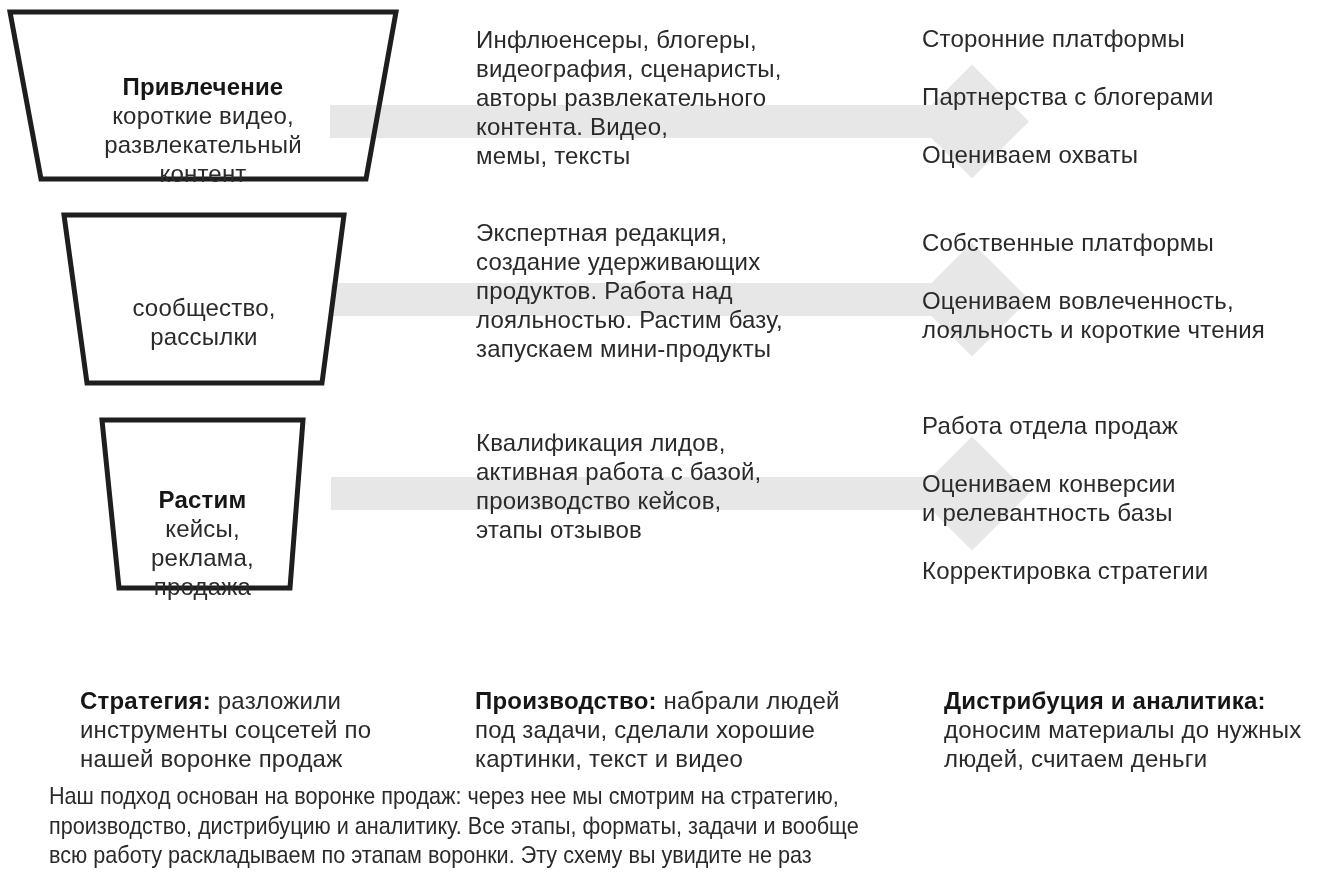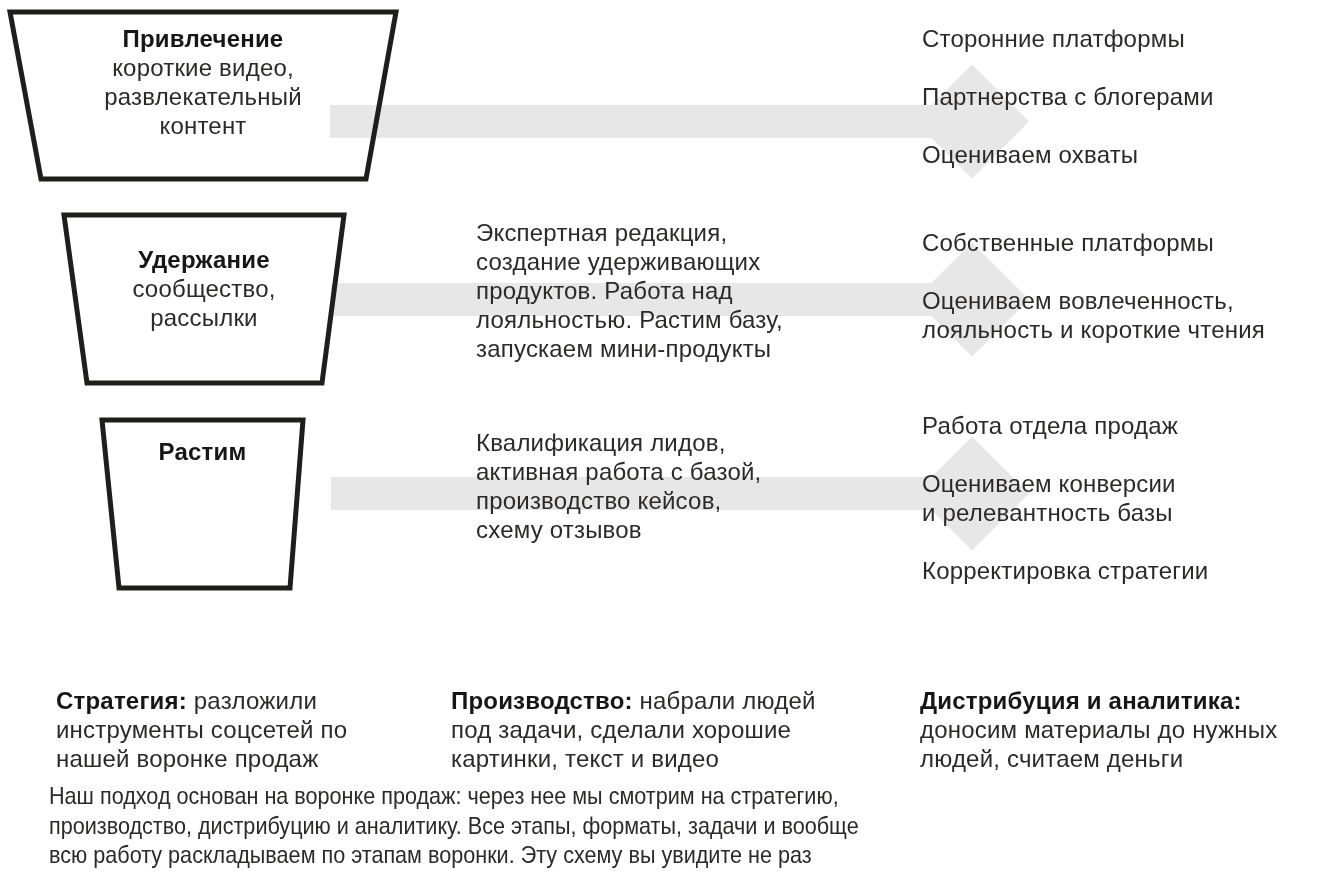--- a/index.html
+++ b/index.html
@@ -3,26 +3,26 @@
 <meta charset="utf-8">
 <style>
   html,body{margin:0;padding:0;background:#fff;}
   .canvas{
     position:relative;width:1329px;height:883px;background:#ffffff;overflow:hidden;
     font-family:"Liberation Sans","DejaVu Sans",sans-serif;color:var(--ink,#2b2a29);
   }
   .layer{position:absolute;left:0;top:0;}
   .pre{white-space:pre-line;}
   .b{font-weight:bold;color:var(--bold-ink,#161616);}
-  .stage-label{position:absolute;text-align:center;font-size:24px;line-height:29px;letter-spacing:.2px;}
+  .stage-label{position:absolute;text-align:center;font-size:24px;line-height:29px;letter-spacing:.2px;margin-top:48px;}
   .stage-label .title{font-weight:bold;color:var(--bold-ink,#161616);}
   .col-text{position:absolute;font-size:24px;line-height:29px;letter-spacing:.2px;}
   .dist{position:absolute;font-size:24px;line-height:29px;letter-spacing:.2px;}
   .dist-item{margin-bottom:29px;}
-  .legend{position:absolute;font-size:24px;line-height:29px;letter-spacing:.2px;white-space:pre-line;}
+  .legend{position:absolute;font-size:24px;line-height:29px;letter-spacing:.2px;white-space:pre-line;margin-left:24px;}
   .footer{
     position:absolute;font-size:24px;line-height:29.5px;letter-spacing:0;
     transform:scaleX(.9);transform-origin:0 0;white-space:pre-line;
   }
 </style>
 </head>
 <body>
 
 <div class="canvas">
 
@@ -46,37 +46,44 @@
     </g>
   </svg>
 
   <div class="stage-label" style="left:30px;top:24px;width:346px">
     <div class="title">Привлечение</div>
     <div class="pre">короткие видео,
 развлекательный
 контент</div>
   </div>
   <div class="stage-label" style="left:64px;top:245px;width:280px">
-    <div class="title">Удержание</div>
     <div class="pre">сообщество,
 рассылки</div>
   </div>
   <div class="stage-label" style="left:102px;top:437px;width:201px">
     <div class="title">Растим</div>
+    <div class="pre">кейсы,
+реклама,
+продажа</div>
   </div>
 
+  <div class="col-text pre" style="left:476px;top:25px">Инфлюенсеры, блогеры,
+видеография, сценаристы,
+авторы развлекательного
+контента. Видео,
+мемы, тексты</div>
   <div class="col-text pre" style="left:476px;top:218px">Экспертная редакция,
 создание удерживающих
 продуктов. Работа над
 лояльностью. Растим базу,
 запускаем мини-продукты</div>
   <div class="col-text pre" style="left:476px;top:428px">Квалификация лидов,
 активная работа с базой,
 производство кейсов,
-схему отзывов</div>
+этапы отзывов</div>
 
   <div class="dist" style="left:922px;top:24px">
     <div class="dist-item pre">Сторонние платформы</div>
     <div class="dist-item pre">Партнерства с блогерами</div>
     <div class="dist-item pre">Оцениваем охваты</div>
   </div>
   <div class="dist" style="left:922px;top:228px">
     <div class="dist-item pre">Собственные платформы</div>
     <div class="dist-item pre">Оцениваем вовлеченность,
 лояльность и короткие чтения</div>

